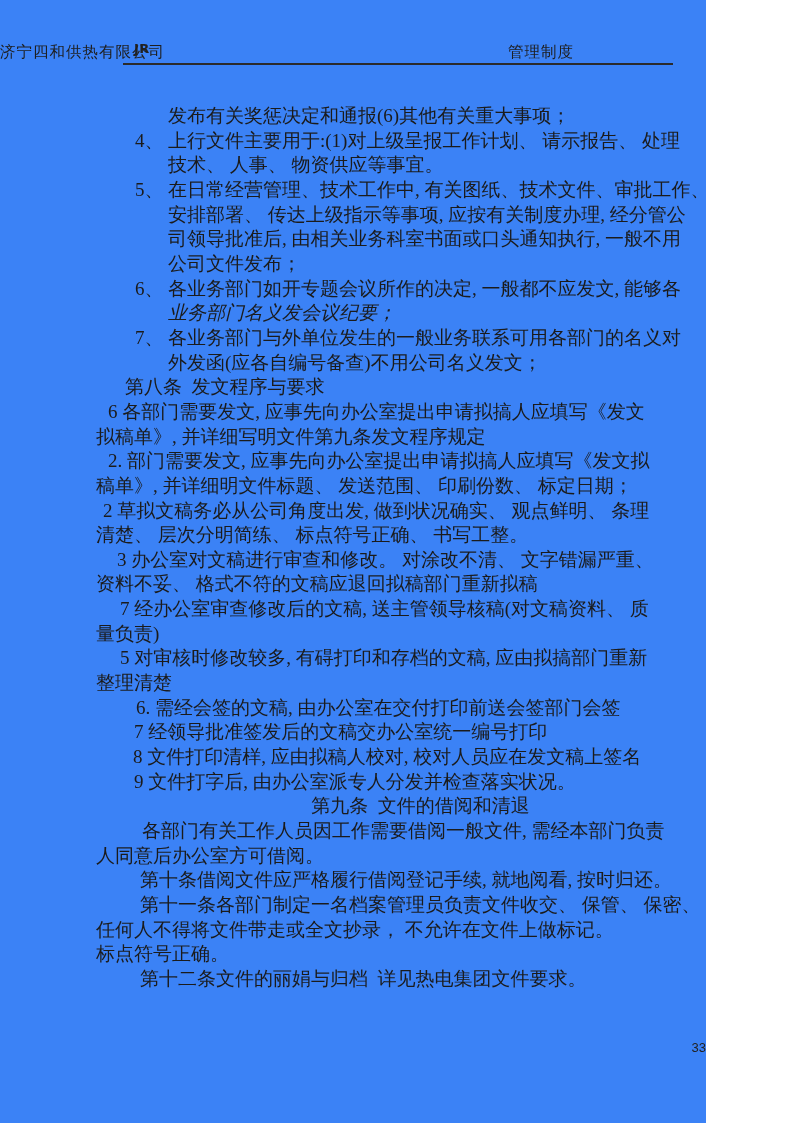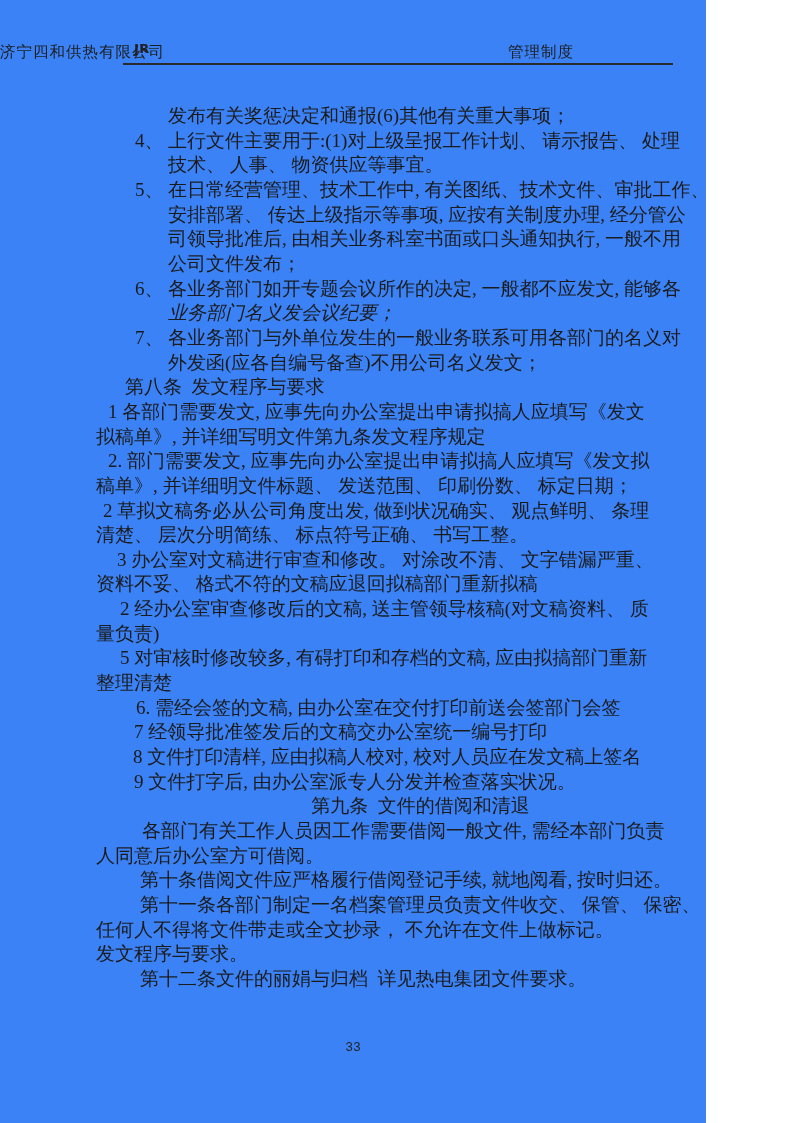--- a/index.html
+++ b/index.html
@@ -34,22 +34,22 @@
   .doc-body {
     position: absolute; left: 96px; top: 104px; width: 620px;
     font-size: 19px; line-height: 24.65px; color: #1b1b1b;
   }
   .line { position: relative; min-height: 24.65px; }
   .line .num { position: absolute; left: 39px; top: 0; }
   .line .txt { display: block; white-space: pre-wrap; }
   
   .doc-footer {
     position: absolute; left: 0; right: 0; top: 1040px;
-    text-align: center;
-    font-family: Liberation Mono, monospace;
+    text-align: right;
+    font-family: Liberation Sans, sans-serif;
     font-size: 13px; color: #222;
   }
 </style>
 </head>
 <body>
 
 <div class="page">
 
   <header>
     <span class="hdr-left">JR</span>
@@ -93,21 +93,21 @@
         <span class="num">7、</span>
         <span class="txt" style="padding-left: 72px;">各业务部门与外单位发生的一般业务联系可用各部门的名义对</span>
       </div>
       <div class="line">
         <span class="txt" style="padding-left: 72px;">外发函(应各自编号备查)不用公司名义发文；</span>
       </div>
       <div class="line">
         <span class="txt" style="padding-left: 29px;">第八条  发文程序与要求</span>
       </div>
       <div class="line">
-        <span class="txt" style="padding-left: 12px;">1 各部门需要发文, 应事先向办公室提出申请拟搞人应填写《发文</span>
+        <span class="txt" style="padding-left: 12px;">6 各部门需要发文, 应事先向办公室提出申请拟搞人应填写《发文</span>
       </div>
       <div class="line">
         <span class="txt" style="padding-left: 0px;">拟稿单》, 并详细写明文件第九条发文程序规定</span>
       </div>
       <div class="line">
         <span class="txt" style="padding-left: 12px;">2. 部门需要发文, 应事先向办公室提出申请拟搞人应填写《发文拟</span>
       </div>
       <div class="line">
         <span class="txt" style="padding-left: 0px;">稿单》, 并详细明文件标题、 发送范围、 印刷份数、 标定日期；</span>
       </div>
@@ -117,21 +117,21 @@
       <div class="line">
         <span class="txt" style="padding-left: 0px;">清楚、 层次分明简练、 标点符号正确、 书写工整。</span>
       </div>
       <div class="line">
         <span class="txt" style="padding-left: 21px;">3 办公室对文稿进行审查和修改。 对涂改不清、 文字错漏严重、</span>
       </div>
       <div class="line">
         <span class="txt" style="padding-left: 0px;">资料不妥、 格式不符的文稿应退回拟稿部门重新拟稿</span>
       </div>
       <div class="line">
-        <span class="txt" style="padding-left: 24px;">2 经办公室审查修改后的文稿, 送主管领导核稿(对文稿资料、 质</span>
+        <span class="txt" style="padding-left: 24px;">7 经办公室审查修改后的文稿, 送主管领导核稿(对文稿资料、 质</span>
       </div>
       <div class="line">
         <span class="txt" style="padding-left: 0px;">量负责)</span>
       </div>
       <div class="line">
         <span class="txt" style="padding-left: 24px;">5 对审核时修改较多, 有碍打印和存档的文稿, 应由拟搞部门重新</span>
       </div>
       <div class="line">
         <span class="txt" style="padding-left: 0px;">整理清楚</span>
       </div>
@@ -159,21 +159,21 @@
       <div class="line">
         <span class="txt" style="padding-left: 44px;">第十条借阅文件应严格履行借阅登记手续, 就地阅看, 按时归还。</span>
       </div>
       <div class="line">
         <span class="txt" style="padding-left: 44px;">第十一条各部门制定一名档案管理员负责文件收交、 保管、 保密、</span>
       </div>
       <div class="line">
         <span class="txt" style="padding-left: 0px;">任何人不得将文件带走或全文抄录， 不允许在文件上做标记。</span>
       </div>
       <div class="line">
-        <span class="txt" style="padding-left: 0px;">发文程序与要求。</span>
+        <span class="txt" style="padding-left: 0px;">标点符号正确。</span>
       </div>
       <div class="line">
         <span class="txt" style="padding-left: 44px;">第十二条文件的丽娟与归档  详见热电集团文件要求。</span>
       </div>
     </main>
 
   <footer class="doc-footer">
     <span>33</span>
   </footer>
 

